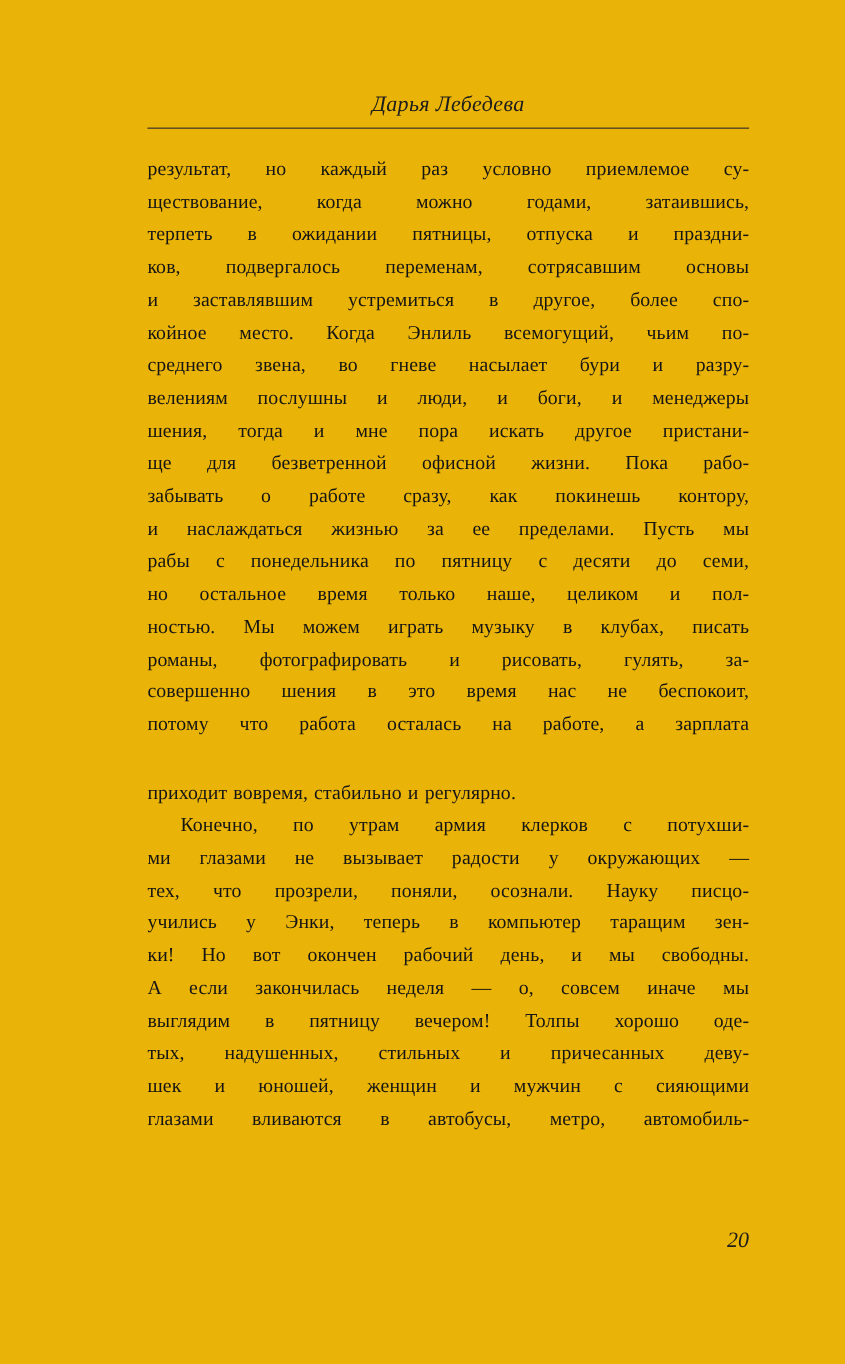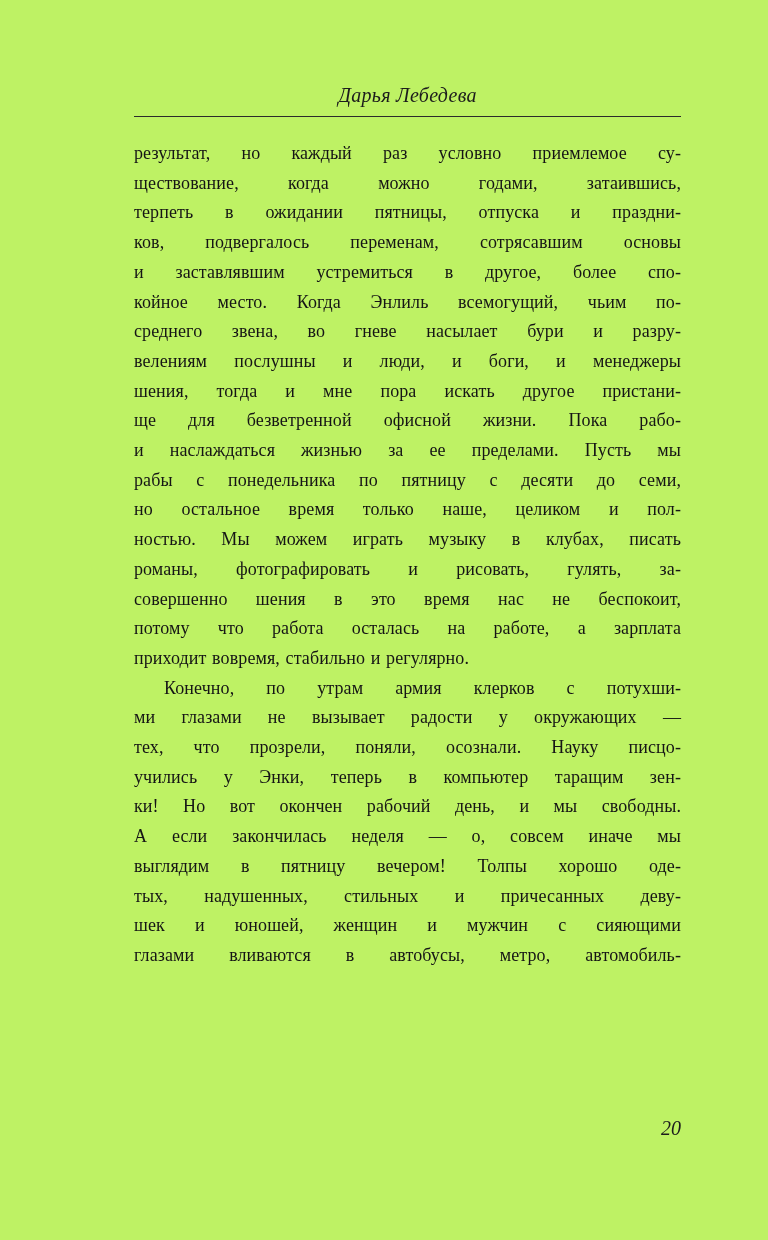--- a/index.html
+++ b/index.html
@@ -11,21 +11,21 @@
     width: 768px;
     height: 1240px;
     font-family: "Liberation Serif", serif;
     color: #151515;
     -webkit-font-smoothing: antialiased;
   }
   .page {
     position: relative;
     width: 768px;
     height: 1240px;
-    background: #bef264;
+    background: #eab308;
     overflow: hidden;
   }
   .column {
     position: absolute;
     left: 134px;
     width: 547px;
   }
   .page-header {
     top: 84px;
     text-align: center;
@@ -48,20 +48,21 @@
   .text-line {
     font-size: 18px;
     line-height: 29.7px;
     text-align: justify;
     text-align-last: justify;
     letter-spacing: 0.1px;
     word-spacing: 1px;
   }
   .text-line.para-end {
     text-align-last: left;
+    margin-top: 32px;
   }
   .text-line.first-indent {
     text-indent: 30px;
   }
   .page-footer {
     position: absolute;
     left: 134px;
     width: 547px;
     top: 1117px;
     text-align: right;
@@ -87,20 +88,21 @@
         <div class="text-line">результат, но каждый раз условно приемлемое су-</div>
         <div class="text-line">ществование, когда можно годами, затаившись,</div>
         <div class="text-line">терпеть в ожидании пятницы, отпуска и праздни-</div>
         <div class="text-line">ков, подвергалось переменам, сотрясавшим основы</div>
         <div class="text-line">и заставлявшим устремиться в другое, более спо-</div>
         <div class="text-line">койное место. Когда Энлиль всемогущий, чьим по-</div>
         <div class="text-line">среднего звена, во гневе насылает бури и разру-</div>
         <div class="text-line">велениям послушны и люди, и боги, и менеджеры</div>
         <div class="text-line">шения, тогда и мне пора искать другое пристани-</div>
         <div class="text-line">ще для безветренной офисной жизни. Пока рабо-</div>
+        <div class="text-line">забывать о работе сразу, как покинешь контору,</div>
         <div class="text-line">и наслаждаться жизнью за ее пределами. Пусть мы</div>
         <div class="text-line">рабы с понедельника по пятницу с десяти до семи,</div>
         <div class="text-line">но остальное время только наше, целиком и пол-</div>
         <div class="text-line">ностью. Мы можем играть музыку в клубах, писать</div>
         <div class="text-line">романы, фотографировать и рисовать, гулять, за-</div>
         <div class="text-line">совершенно шения в это время нас не беспокоит,</div>
         <div class="text-line">потому что работа осталась на работе, а зарплата</div>
         <div class="text-line para-end">приходит вовремя, стабильно и регулярно.</div>
       </div>
       <div>

